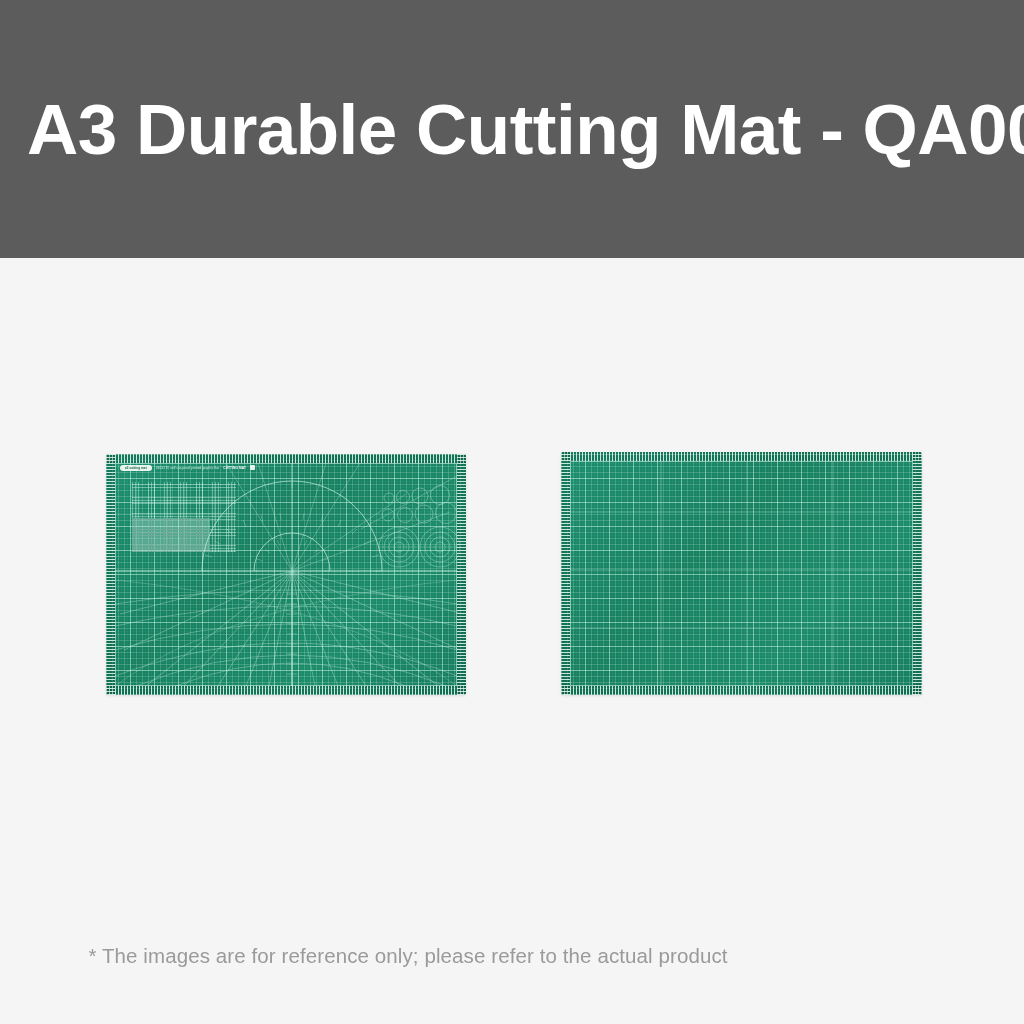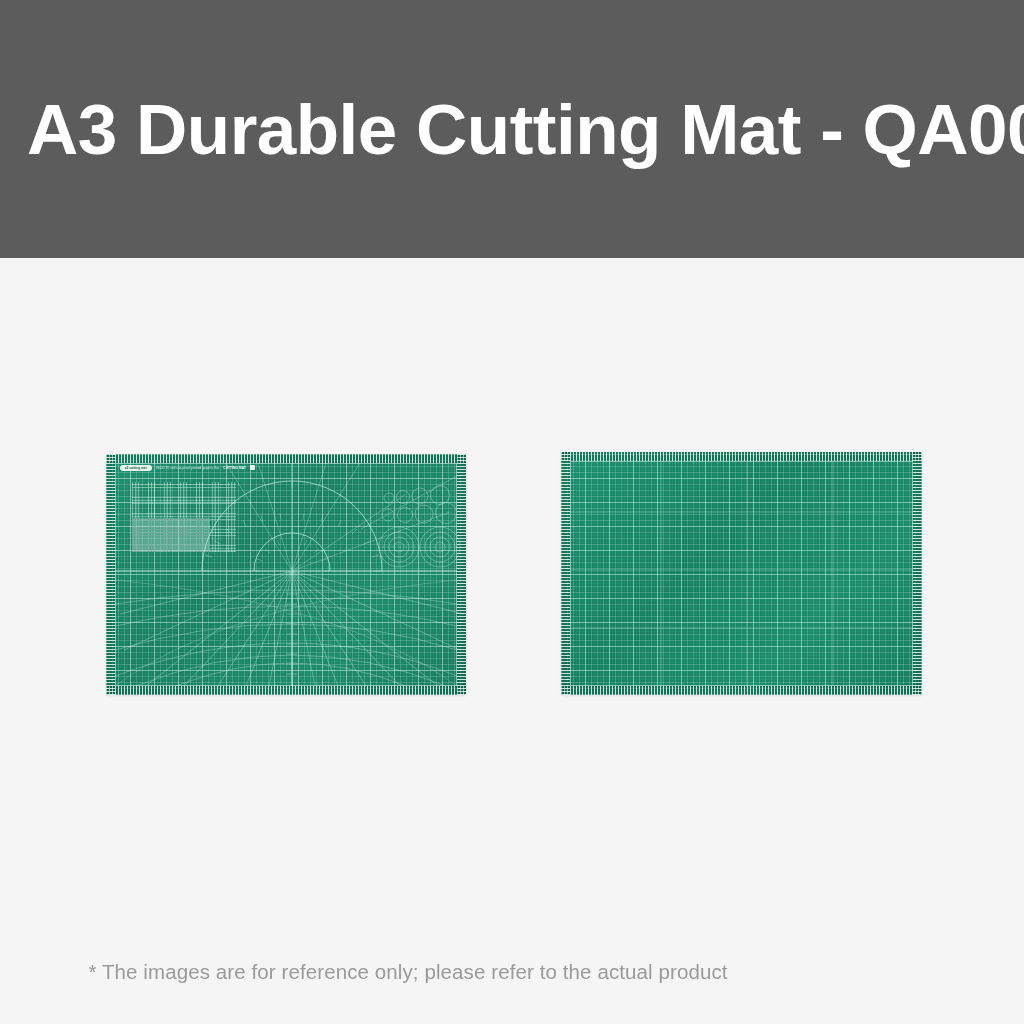--- a/index.html
+++ b/index.html
@@ -193,21 +193,20 @@
   
   .footer-note {
     position: absolute;
     left: 0;
     top: 944px;
     width: 816px;
     text-align: center;
     color: #9a9a9a;
     font-size: 20.5px;
     letter-spacing: 0.1px;
-    margin-top: 16px;
   }
 </style>
 </head>
 <body>
 
 <div class="header-banner">
   <h1 class="header-title">A3 Durable Cutting Mat - QA002</h1>
 </div>
 
 <div class="product-stage">

